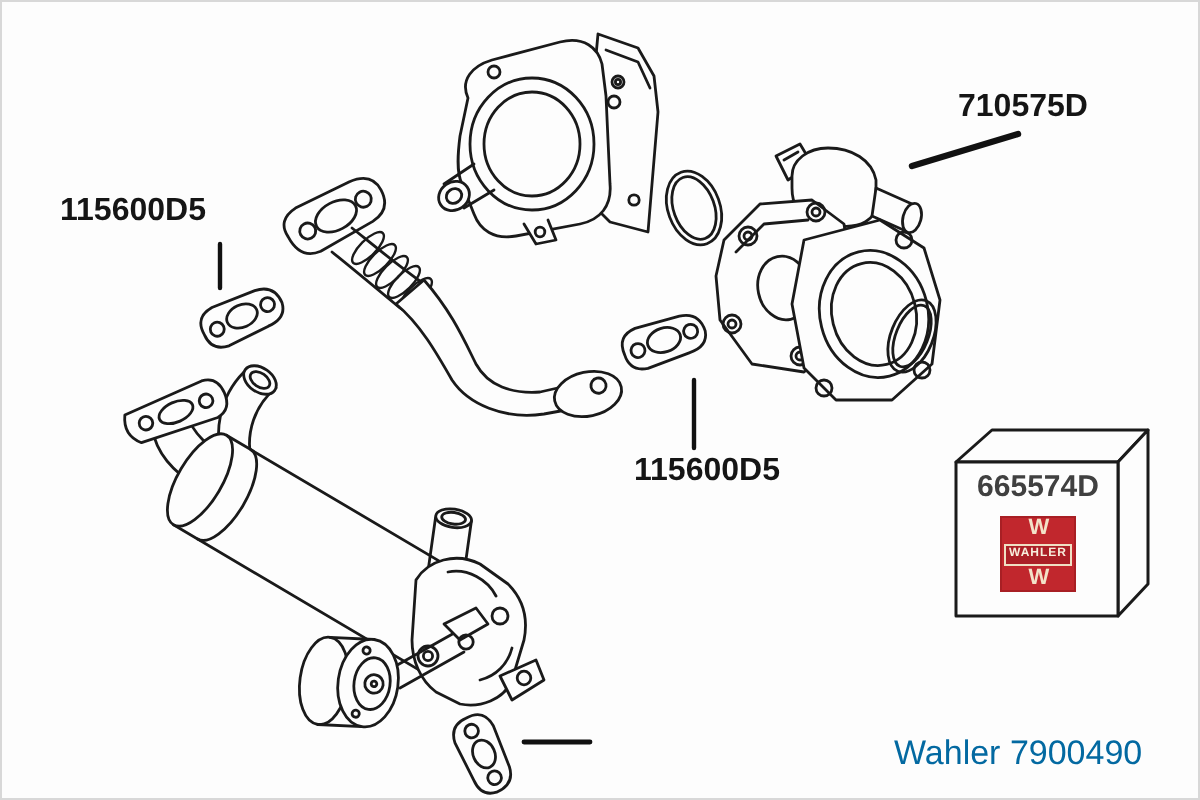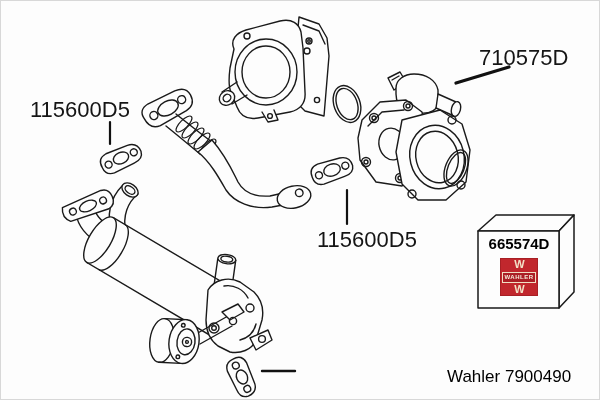--- a/index.html
+++ b/index.html
@@ -3,30 +3,30 @@
 <meta charset="utf-8">
 <style>
   html,body{margin:0;padding:0;background:#e8e8e8;}
   #stage{
     position:relative;width:600px;height:400px;background:#fdfdfd;
     font-family:"Liberation Sans",sans-serif;overflow:hidden;
     box-shadow:0 0 0 1px #d8d8d8 inset;
   }
   svg{position:absolute;left:0;top:0;}
   .lbl{
-    position:absolute;font-weight:normal;font-size:22px;color:#151515;
+    position:absolute;font-weight:bold;font-size:16px;color:#151515;
     letter-spacing:0px;white-space:nowrap;
   }
   .footer-text{
     position:absolute;left:447px;top:367px;font-size:17px;font-weight:normal;
-    color:#000000;white-space:nowrap;
+    color:#0369a1;white-space:nowrap;
   }
   .box-part-number{
     position:absolute;left:479px;top:235px;width:80px;text-align:center;
-    font-weight:bold;font-size:15px;color:#000000;
+    font-weight:bold;font-size:15px;color:#404040;
   }
   .wahler-logo{
     position:absolute;left:500px;top:258px;width:38px;height:38px;
     background:#c1272d;box-shadow:0 0 0 1px #a81f24 inset;
   }
   .logo-crest{
     position:absolute;left:0;width:100%;text-align:center;
     font-weight:bold;font-size:11px;line-height:11px;color:#f3e2c8;
     letter-spacing:-1px;
   }

